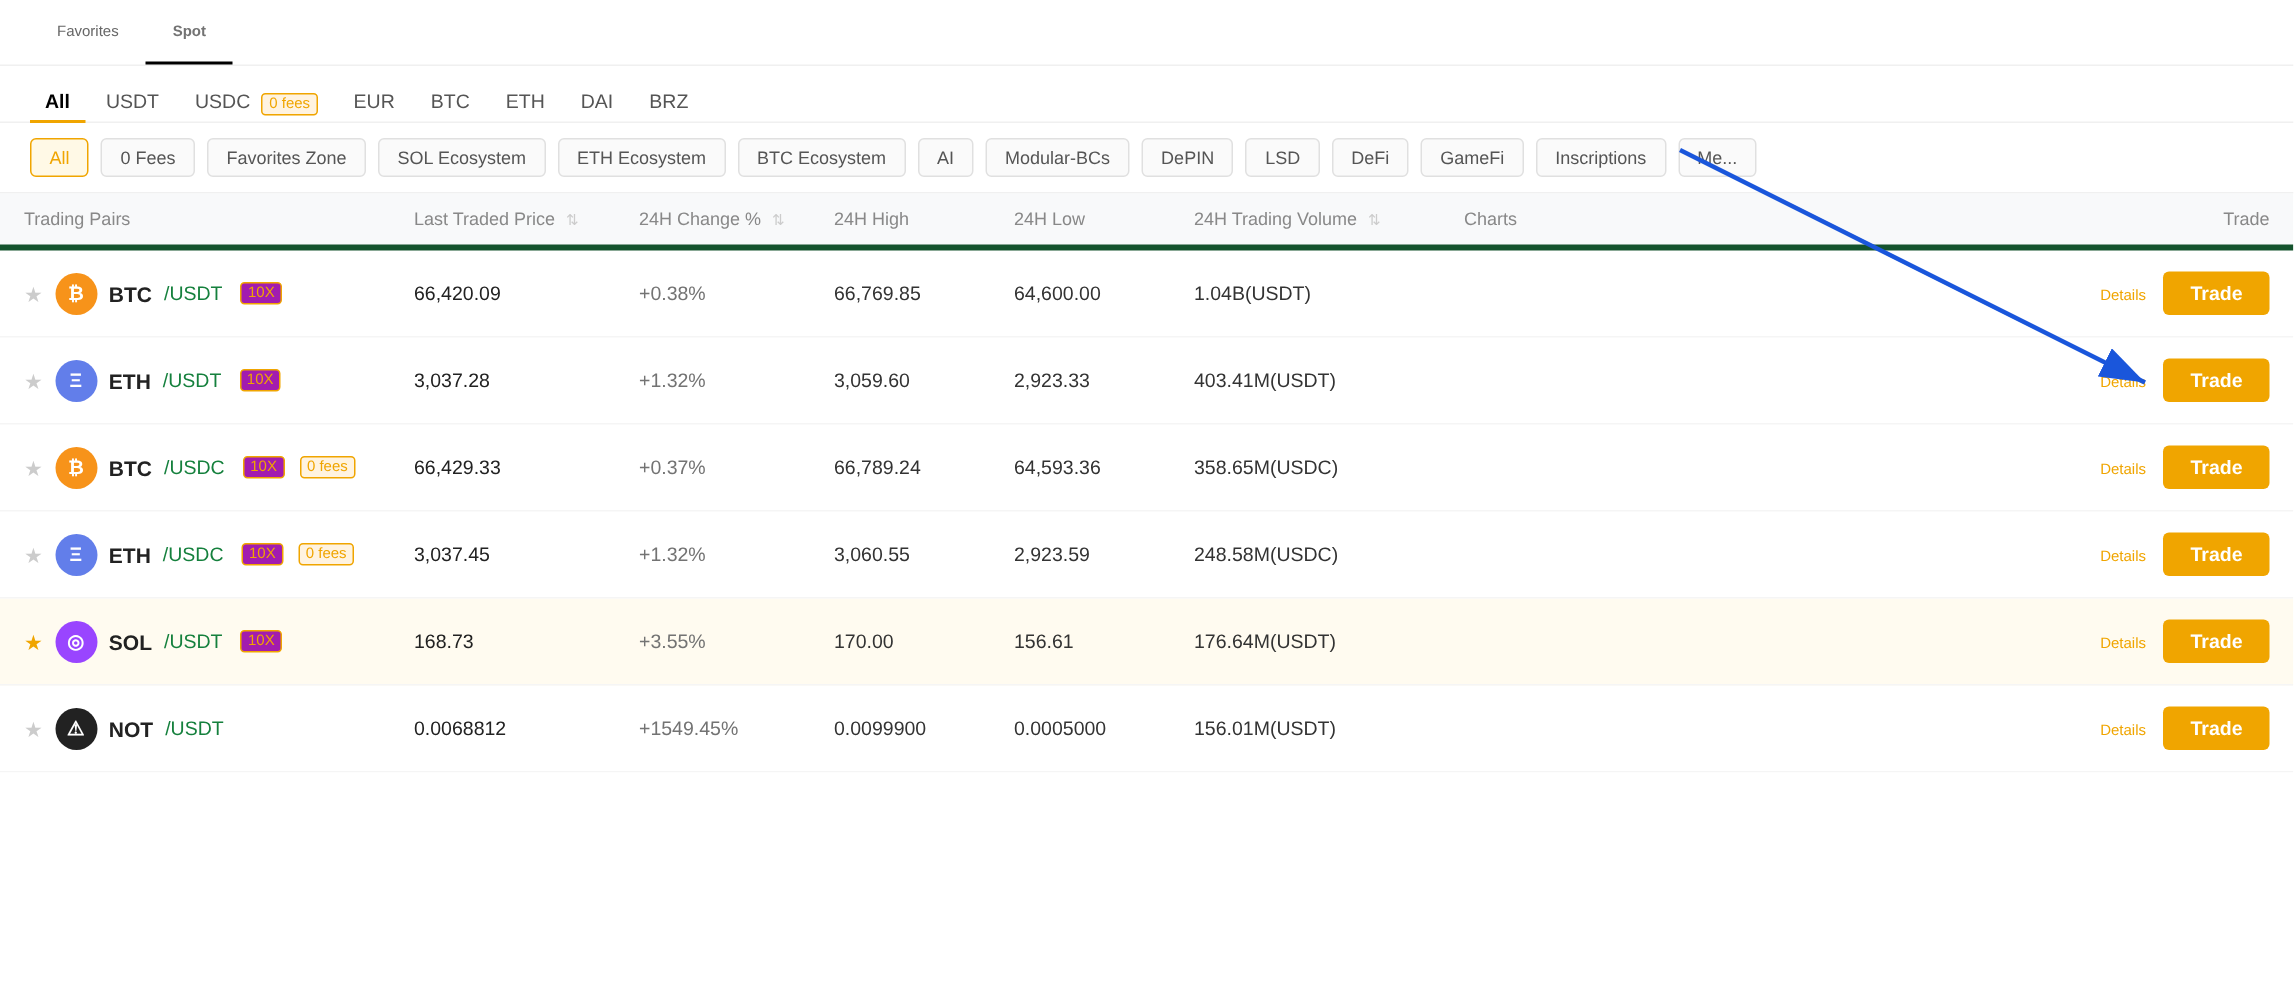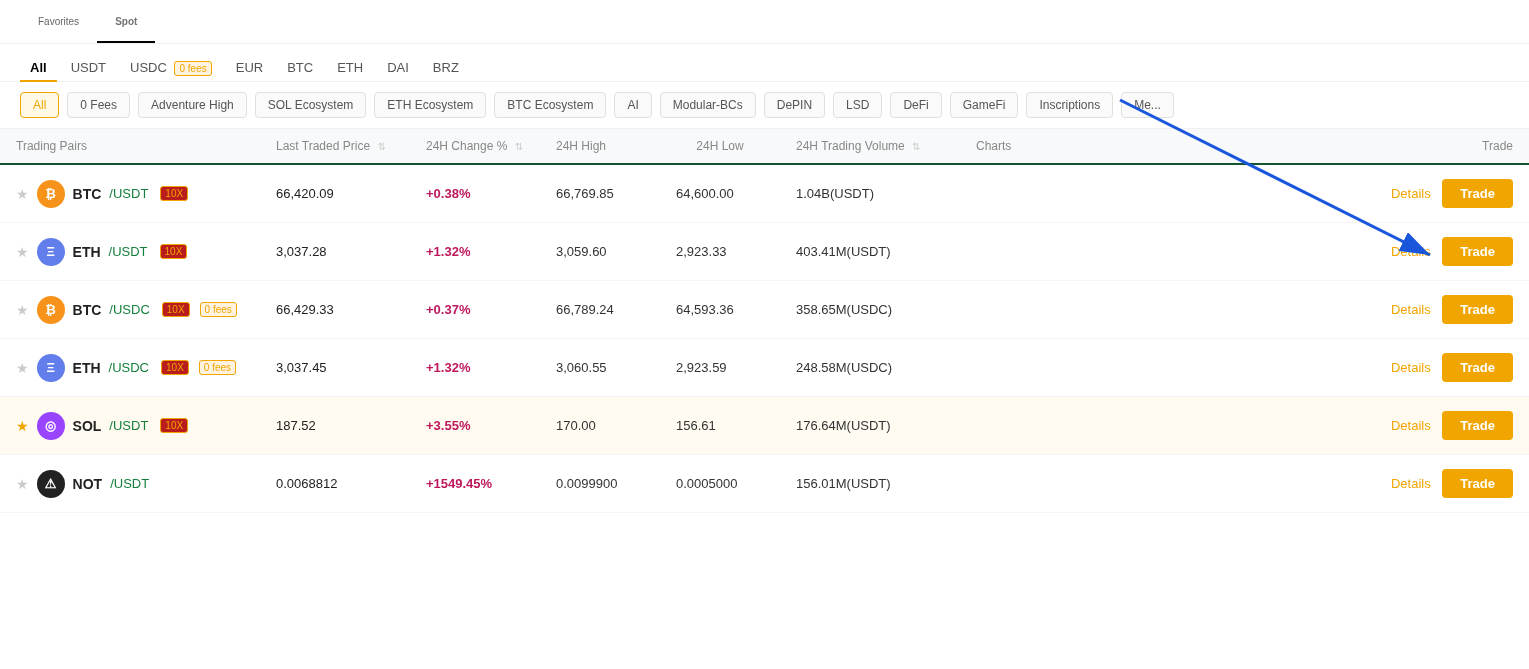--- a/index.html
+++ b/index.html
@@ -20,57 +20,57 @@
 
     
     .filter-tags { display: flex; align-items: center; padding: 10px 20px; gap: 8px; overflow-x: auto; border-bottom: 1px solid #f0f0f0; }
     .filter-tag { padding: 5px 12px; border: 1px solid #e0e0e0; border-radius: 4px; cursor: pointer; color: #555; font-size: 12px; white-space: nowrap; background: #fafafa; }
     .filter-tag.active { background: #fff9e6; border-color: #f0a500; color: #f0a500; }
 
     
     .table-container { overflow-x: auto; }
     table { width: 100%; border-collapse: collapse; }
     thead tr { background: #f8f9fa; }
-    thead th { padding: 10px 16px; text-align: left; color: #888; font-size: 12px; font-weight: 500; border-bottom: 2px solid #14532d; white-space: nowrap; }
+    thead th { padding: 10px 16px; text-align: left; color: #888; font-size: 12px; font-weight: 500; border-bottom: 4px solid #14532d; white-space: nowrap; }
     thead th .sort-icon { display: inline-block; margin-left: 4px; color: #ccc; font-size: 10px; }
     tbody tr { border-bottom: 1px solid #f5f5f5; }
     tbody td { padding: 14px 16px; vertical-align: middle; font-size: 13px; }
 
     
     .pair-cell { display: flex; align-items: center; gap: 8px; }
     .star-icon { color: #ccc; cursor: pointer; font-size: 14px; }
     .star-icon.active { color: #f0a500; }
     .coin-icon { width: 28px; height: 28px; border-radius: 50%; display: flex; align-items: center; justify-content: center; font-weight: 700; font-size: 13px; }
     .coin-icon.btc { background: #f7931a; color: #fff; }
     .coin-icon.eth { background: #627eea; color: #fff; }
     .coin-icon.sol { background: #9945ff; color: #fff; }
     .coin-icon.not { background: #222; color: #fff; }
     .pair-name { font-weight: 600; color: #222; font-size: 14px; }
     .pair-quote { color: #15803d; font-size: 13px; }
-    .leverage-badge { background: #b91c1c; color: #f0a500; border: 1px solid #f0a500; border-radius: 3px; font-size: 10px; padding: 1px 4px; margin-left: 4px; }
+    .leverage-badge { background: #a21caf; color: #f0a500; border: 1px solid #f0a500; border-radius: 3px; font-size: 10px; padding: 1px 4px; margin-left: 4px; }
     .zero-fee-tag { background: #fff3e0; color: #f0a500; border: 1px solid #f0a500; border-radius: 3px; font-size: 10px; padding: 1px 4px; margin-left: 2px; }
 
     
     .price-cell { color: #222; font-weight: 500; }
-    .change-positive { color: #be185d; font-weight: 700; }
-
-    
-    .details-link { color: #f0a500; cursor: pointer; font-size: 13px; margin-right: 8px; }
+    .change-positive { color: #737373; font-weight: 400; }
+
+    
+    .details-link { color: #f0a500; cursor: pointer; font-size: 10px; margin-right: 8px; }
     .trade-btn { background: #f0a500; color: #fff; border: none; border-radius: 4px; padding: 7px 18px; cursor: pointer; font-size: 13px; font-weight: 600; white-space: nowrap; }
 
     
     .arrow-overlay { position: absolute; top: 0; left: 0; width: 100%; height: 100%; pointer-events: none; }
 
     .page-wrapper { position: relative; width: 1529px; min-height: 669px; overflow: hidden; }
 
     .col-trading-pairs { width: 260px; }
     .col-price { width: 150px; }
     .col-change { width: 130px; }
     .col-high { width: 120px; }
-    .col-low { width: 120px; text-align: center; }
+    .col-low { width: 120px; }
     .col-volume { width: 180px; }
     .col-charts { width: 100px; }
     .col-trade { width: auto; text-align: right; }
 
     .charts-col { color: #888; }
   </style>
 </head>
 <body>
 
 <div class="page-wrapper">
@@ -90,21 +90,21 @@
     <div class="currency-tab">EUR</div>
     <div class="currency-tab">BTC</div>
     <div class="currency-tab">ETH</div>
     <div class="currency-tab">DAI</div>
     <div class="currency-tab">BRZ</div>
   </div>
 
   <div class="filter-tags">
     <div class="filter-tag active">All</div>
     <div class="filter-tag">0 Fees</div>
-    <div class="filter-tag">Adventure High</div>
+    <div class="filter-tag">Favorites Zone</div>
     <div class="filter-tag">SOL Ecosystem</div>
     <div class="filter-tag">ETH Ecosystem</div>
     <div class="filter-tag">BTC Ecosystem</div>
     <div class="filter-tag">AI</div>
     <div class="filter-tag">Modular-BCs</div>
     <div class="filter-tag">DePIN</div>
     <div class="filter-tag">LSD</div>
     <div class="filter-tag">DeFi</div>
     <div class="filter-tag">GameFi</div>
     <div class="filter-tag">Inscriptions</div>
@@ -238,21 +238,21 @@
       <td>
         <div class="pair-cell">
           <span class="star-icon active">★</span>
           <div class="coin-icon sol">◎</div>
           <span class="pair-name">SOL</span>
           <span class="pair-quote">/USDT</span>
           <span class="leverage-badge">10X</span>
 
         </div>
       </td>
-      <td class="price-cell">187.52</td>
+      <td class="price-cell">168.73</td>
       <td class="change-positive">+3.55%</td>
       <td>170.00</td>
       <td>156.61</td>
       <td>176.64M(USDT)</td>
       <td class="charts-col"></td>
       <td style="text-align:right; white-space:nowrap;">
         <span class="details-link">Details</span>
         <button class="trade-btn">Trade</button>
       </td>
     </tr>

